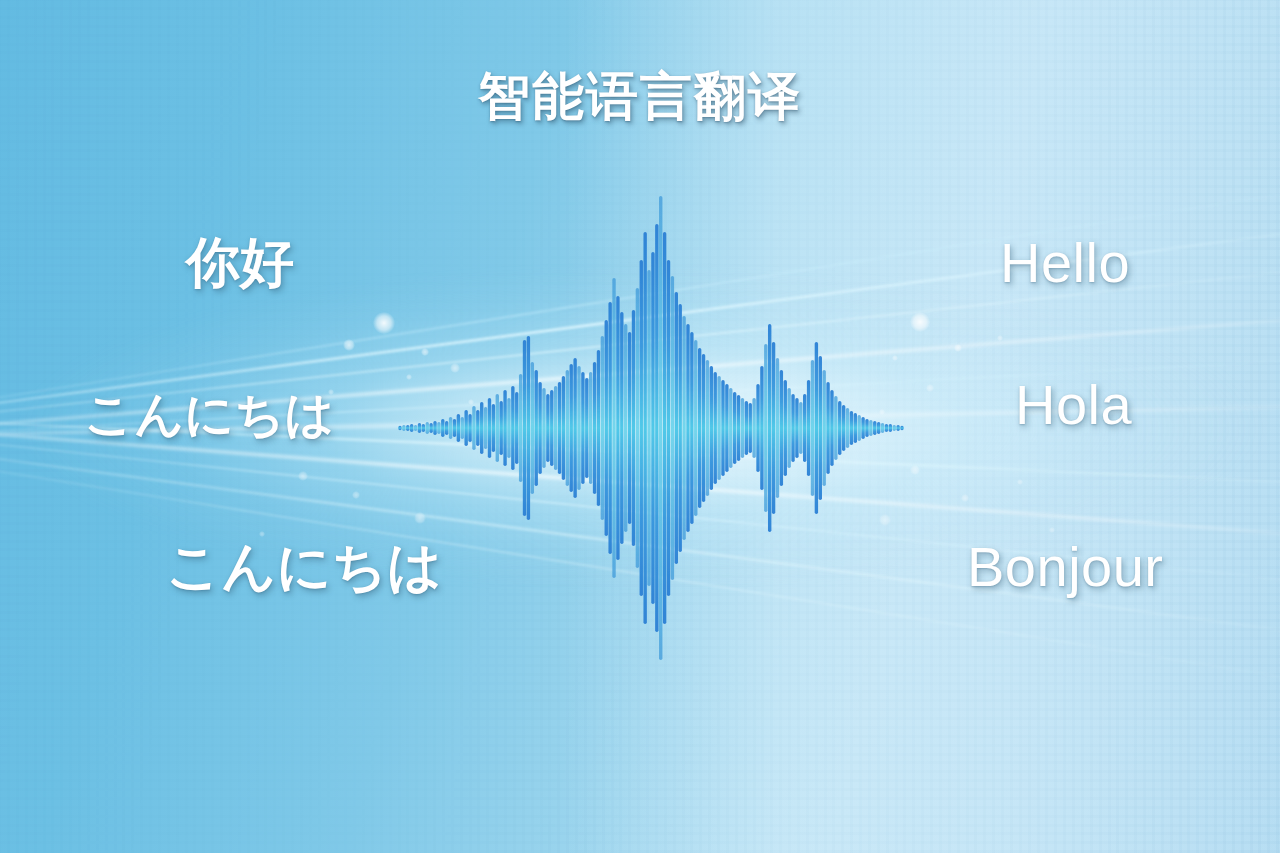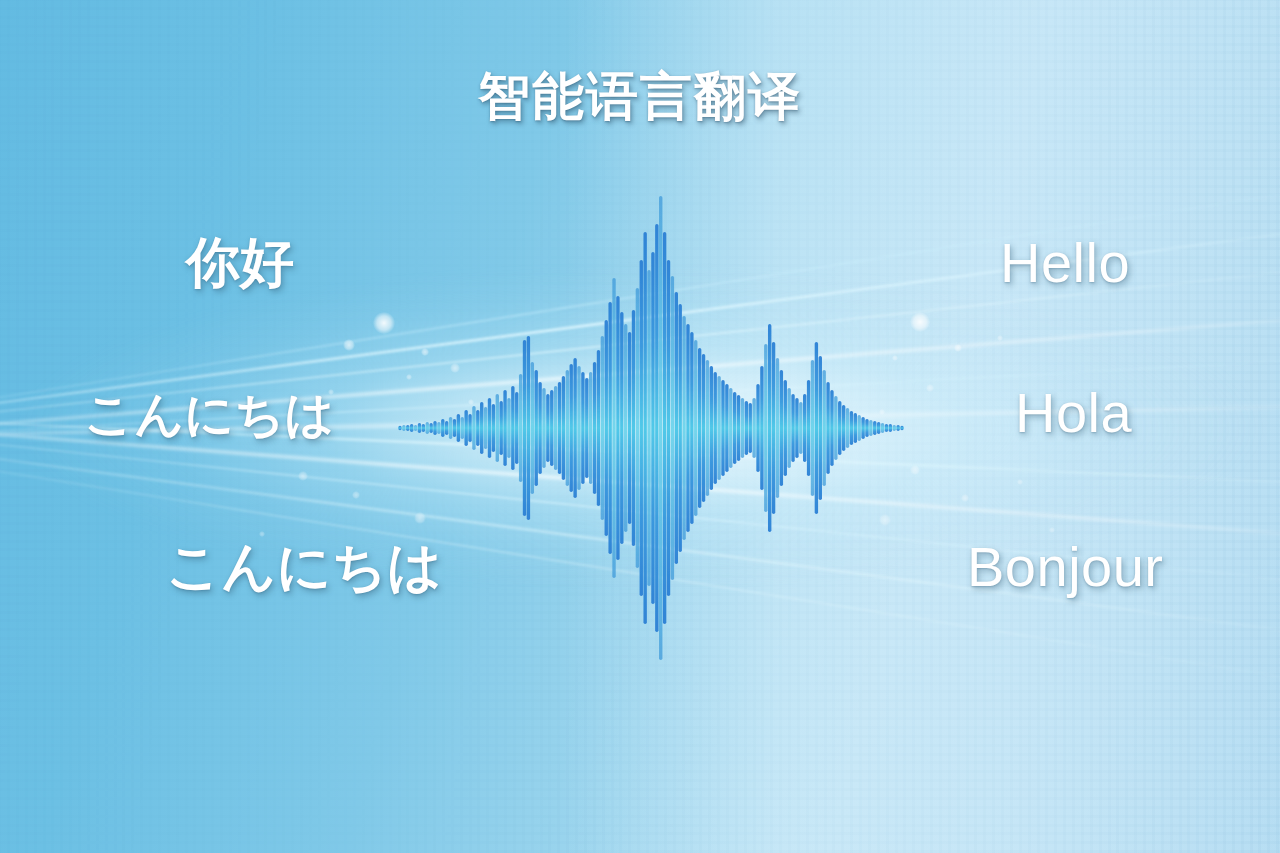--- a/index.html
+++ b/index.html
@@ -367,17 +367,17 @@
 
   <div id="title">智能语言翻译</div>
 
   <div id="words-left">
       <div class="word left w-cjk" style="font-size: 54px; line-height: 60.48px; left: 186px; width: auto; top: 233.12px; text-align: right; padding-left: 0px;">你好</div>
       <div class="word left w-cjk" style="font-size: 49px; line-height: 60.48px; left: 84px; width: auto; top: 385.12px; text-align: left; padding-left: 0px;">こんにちは</div>
       <div class="word left w-arabic" style="font-size: 54px; line-height: 60.48px; left: 166px; width: auto; top: 537.12px; text-align: left; padding-left: 0px;">こんにちは</div>
     </div>
   <div id="words-right">
       <div class="word right w-latin" style="font-size: 56px; line-height: 62.72px; left: 1000px; width: auto; top: 231.68px; text-align: left; padding-left: 0px;">Hello</div>
-      <div class="word right w-latin" style="font-size: 56px; line-height: 62.72px; left: 1015px; width: auto; top: 382px; text-align: right; padding-left: 0px;">Hola</div>
+      <div class="word right w-latin" style="font-size: 56px; line-height: 62.72px; left: 1015px; width: auto; top: 374px; text-align: right; padding-left: 0px;">Hola</div>
       <div class="word right w-latin" style="font-size: 56px; line-height: 62.72px; left: 967px; width: auto; top: 535.68px; text-align: center; padding-left: 0px;">Bonjour</div>
     </div>
 
 </div>
 
 </body></html>

